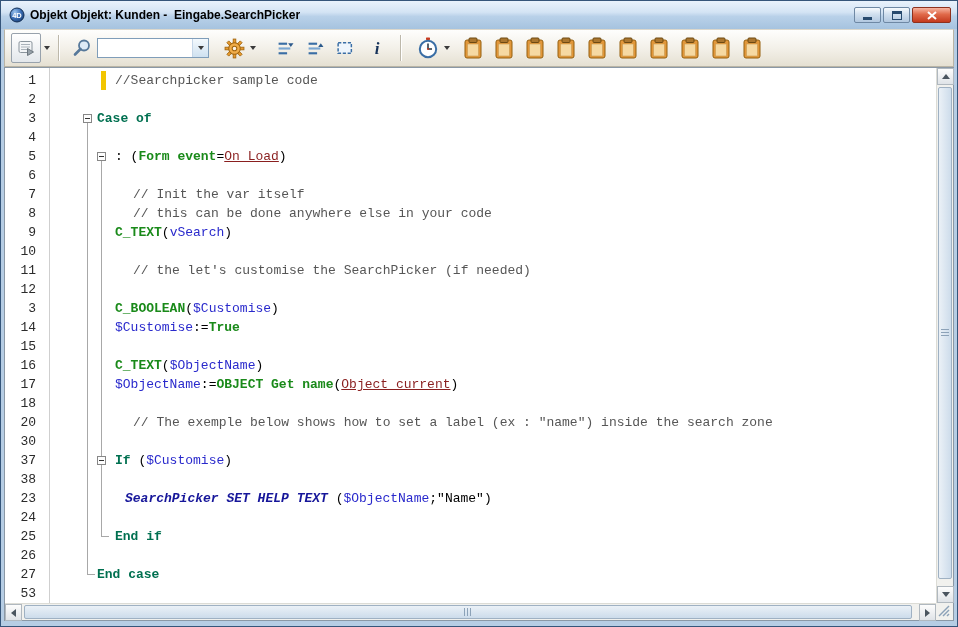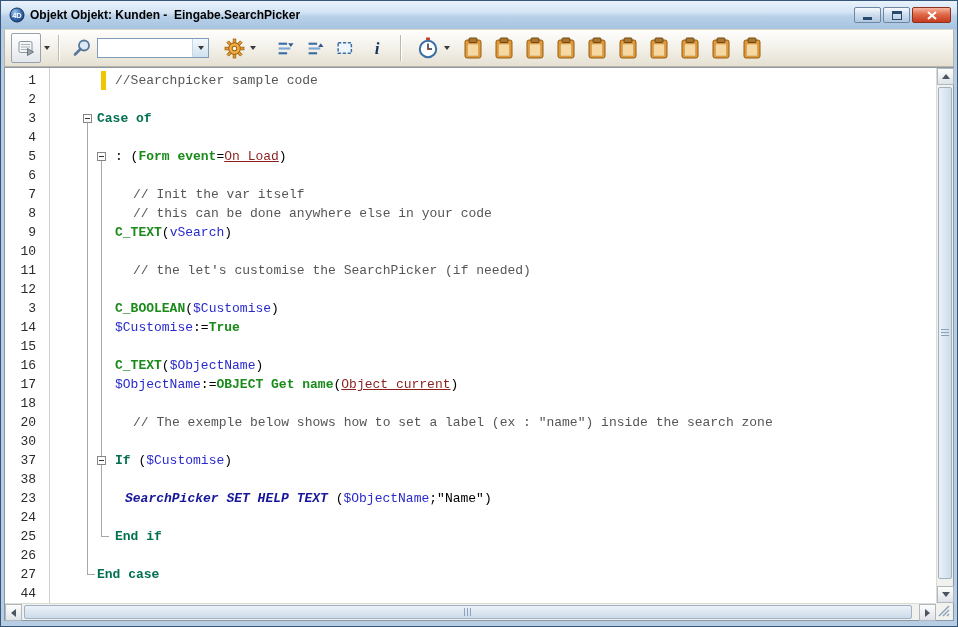--- a/index.html
+++ b/index.html
@@ -298,21 +298,21 @@
         <div class="ln">18</div>
         <div class="ln">20</div>
         <div class="ln">30</div>
         <div class="ln">37</div>
         <div class="ln">38</div>
         <div class="ln">23</div>
         <div class="ln">24</div>
         <div class="ln">25</div>
         <div class="ln">26</div>
         <div class="ln">27</div>
-        <div class="ln">44</div>
+        <div class="ln">53</div>
       </div>
     <div class="code">
       <div class="fold-overlay">
           <div class="fg-v" style="left: 36px; top: 52px; height: 451px;"></div>
           <div class="fg-h" style="left: 36px; top: 503px; width: 8px;"></div>
           <div class="fg-v" style="left: 50px; top: 90px; height: 375px;"></div>
           <div class="fg-h" style="left: 50px; top: 465px; width: 8px;"></div>
         </div>
       <div class="lines"><div class="code-line"><span class="mod-marker" style="left: 50px;"></span><span class="toks" style="padding-left: 64px;"><span class="tok-comment">//Searchpicker sample code</span></span></div><div class="code-line"><span class="toks" style="padding-left: 0px;"></span></div><div class="code-line"><span class="fold-box" style="left: 32px;"><i></i></span><span class="toks" style="padding-left: 46px;"><span class="tok-keyword">Case of</span></span></div><div class="code-line"><span class="toks" style="padding-left: 0px;"></span></div><div class="code-line"><span class="fold-box" style="left: 46px;"><i></i></span><span class="toks" style="padding-left: 64px;"><span class="tok-plain">: (</span><span class="tok-command">Form event</span><span class="tok-plain">=</span><span class="tok-constant">On Load</span><span class="tok-plain">)</span></span></div><div class="code-line"><span class="toks" style="padding-left: 0px;"></span></div><div class="code-line"><span class="toks" style="padding-left: 82px;"><span class="tok-comment">// Init the var itself</span></span></div><div class="code-line"><span class="toks" style="padding-left: 82px;"><span class="tok-comment">// this can be done anywhere else in your code</span></span></div><div class="code-line"><span class="toks" style="padding-left: 64px;"><span class="tok-command">C_TEXT</span><span class="tok-plain">(</span><span class="tok-variable">vSearch</span><span class="tok-plain">)</span></span></div><div class="code-line"><span class="toks" style="padding-left: 0px;"></span></div><div class="code-line"><span class="toks" style="padding-left: 82px;"><span class="tok-comment">// the let's customise the SearchPicker (if needed)</span></span></div><div class="code-line"><span class="toks" style="padding-left: 0px;"></span></div><div class="code-line"><span class="toks" style="padding-left: 64px;"><span class="tok-command">C_BOOLEAN</span><span class="tok-plain">(</span><span class="tok-variable">$Customise</span><span class="tok-plain">)</span></span></div><div class="code-line"><span class="toks" style="padding-left: 64px;"><span class="tok-variable">$Customise</span><span class="tok-plain">:=</span><span class="tok-command">True</span></span></div><div class="code-line"><span class="toks" style="padding-left: 0px;"></span></div><div class="code-line"><span class="toks" style="padding-left: 64px;"><span class="tok-command">C_TEXT</span><span class="tok-plain">(</span><span class="tok-variable">$ObjectName</span><span class="tok-plain">)</span></span></div><div class="code-line"><span class="toks" style="padding-left: 64px;"><span class="tok-variable">$ObjectName</span><span class="tok-plain">:=</span><span class="tok-command">OBJECT Get name</span><span class="tok-plain">(</span><span class="tok-constant">Object current</span><span class="tok-plain">)</span></span></div><div class="code-line"><span class="toks" style="padding-left: 0px;"></span></div><div class="code-line"><span class="toks" style="padding-left: 82px;"><span class="tok-comment">// The exemple below shows how to set a label (ex : "name") inside the search zone</span></span></div><div class="code-line"><span class="toks" style="padding-left: 0px;"></span></div><div class="code-line"><span class="fold-box" style="left: 46px;"><i></i></span><span class="toks" style="padding-left: 64px;"><span class="tok-keyword">If</span><span class="tok-plain"> (</span><span class="tok-variable">$Customise</span><span class="tok-plain">)</span></span></div><div class="code-line"><span class="toks" style="padding-left: 0px;"></span></div><div class="code-line"><span class="toks" style="padding-left: 74px;"><span class="tok-plugin">SearchPicker SET HELP TEXT</span><span class="tok-plain"> (</span><span class="tok-variable">$ObjectName</span><span class="tok-plain">;"Name")</span></span></div><div class="code-line"><span class="toks" style="padding-left: 0px;"></span></div><div class="code-line"><span class="toks" style="padding-left: 64px;"><span class="tok-keyword">End if</span></span></div><div class="code-line"><span class="toks" style="padding-left: 0px;"></span></div><div class="code-line"><span class="toks" style="padding-left: 46px;"><span class="tok-keyword">End case</span></span></div><div class="code-line"><span class="toks" style="padding-left: 0px;"></span></div></div>
     </div>

